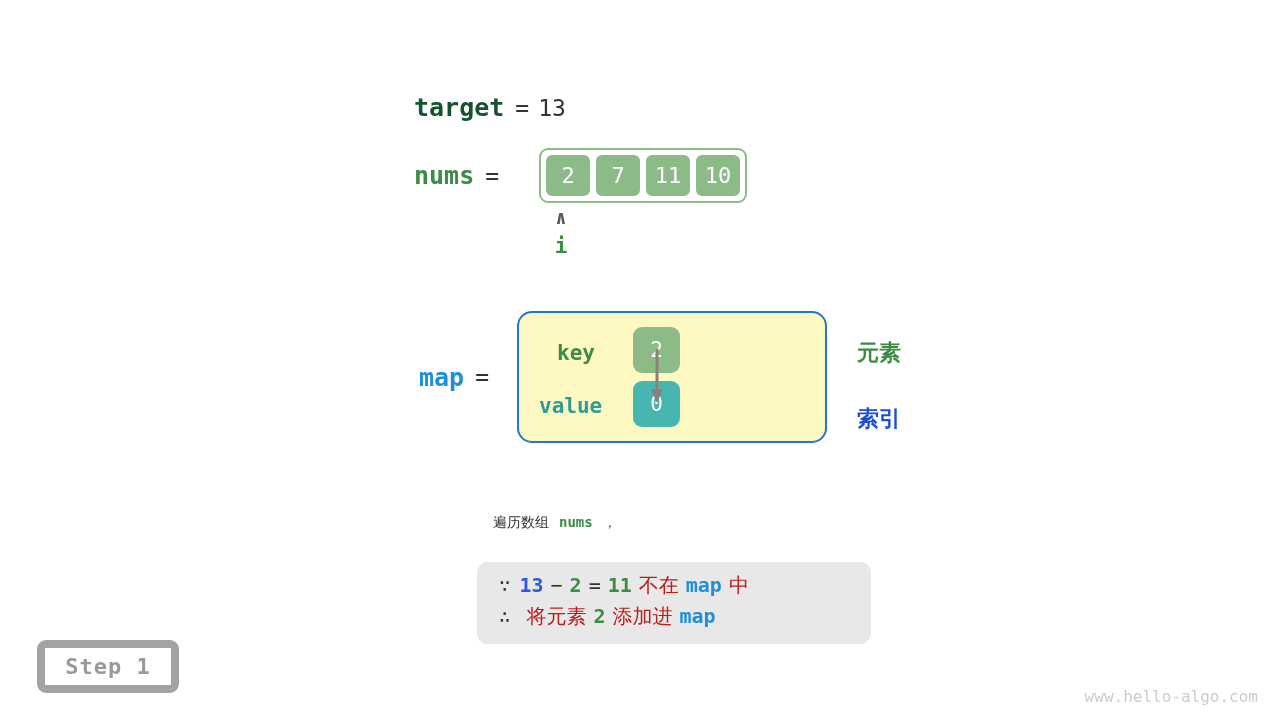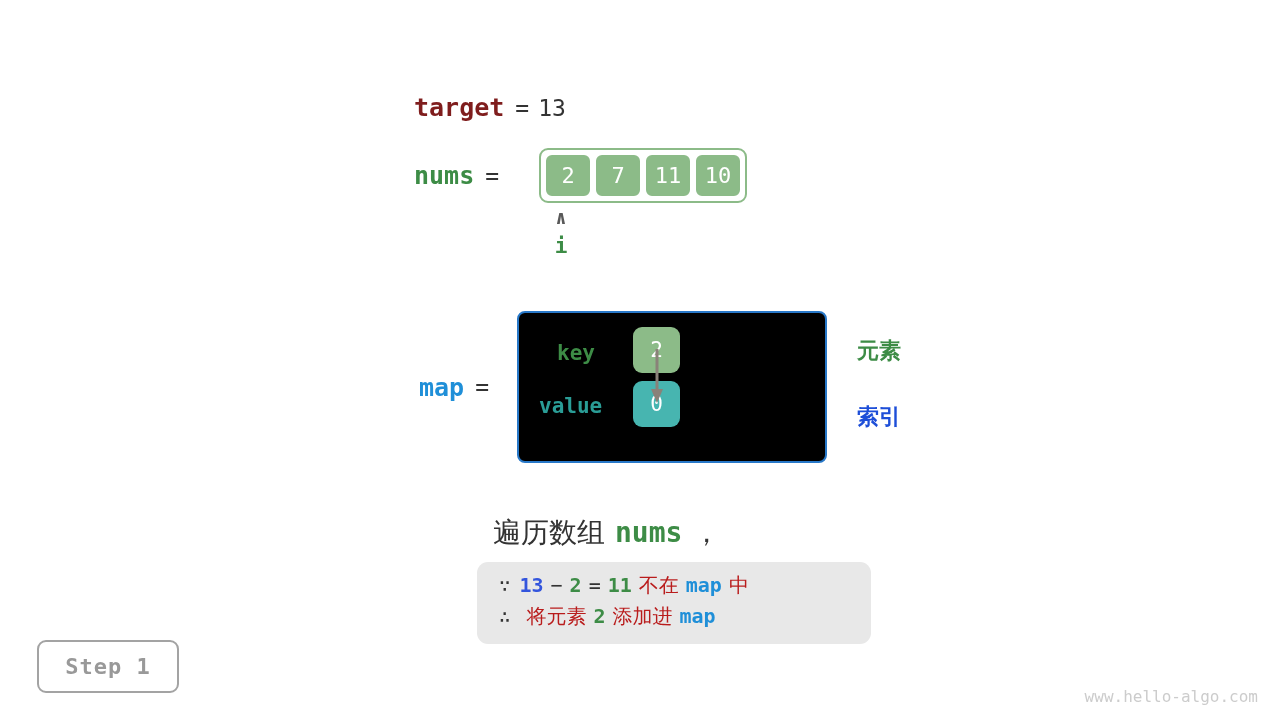--- a/index.html
+++ b/index.html
@@ -10,35 +10,35 @@
   body {
     width: 1280px;
     height: 720px;
     position: relative;
     overflow: hidden;
     font-family: "DejaVu Sans Mono", "Liberation Mono", monospace;
     -webkit-font-smoothing: antialiased;
   }
 
   .mono { font-family: "DejaVu Sans Mono", "Liberation Mono", monospace; }
-  .cjk  { font-family: Liberation Mono, monospace; }
+  .cjk  { font-family: Liberation Sans, sans-serif; }
 
   
   #target-row {
     position: absolute;
     left: 414px;
     top: 93px;
     display: flex;
     align-items: baseline;
     white-space: pre;
   }
   #target-row .varname {
     font-size: 25px;
     font-weight: bold;
-    color: #7f1d1d;
+    color: #14532d;
     letter-spacing: 0px;
   }
   #target-row .eq {
     font-size: 23px;
     color: #333333;
     margin: 0 9px 0 11px;
   }
   #target-row .val {
     font-size: 23px;
     color: #333333;
@@ -124,24 +124,24 @@
     color: #1f8fd8;
   }
   #map-row .eq {
     font-size: 23px;
     color: #333333;
     margin: 0 8px 0 11px;
   }
   #map-box {
     margin-left: 20px;
     width: 310px;
-    height: 152px;
-    background: #000000;
+    height: 132px;
+    background: #fef9c3;
     border: 2px solid #2878c8;
-    border-radius: 8px;
+    border-radius: 15px;
     position: relative;
     box-sizing: border-box;
   }
   .map-label {
     position: absolute;
     font-size: 21px;
     font-weight: bold;
     line-height: 1;
   }
   #key-label   { left: 38px; top: 30px;  color: #3d8c46; }
@@ -181,21 +181,21 @@
   #side-index   { left: 857px; top: 408px; color: #1d4ed8; }
 
   
   #narration {
     position: absolute;
     left: 493px;
     top: 514px;
     display: flex;
     align-items: baseline;
     white-space: pre;
-    font-size: 28px;
+    font-size: 14px;
     color: #333333;
   }
   #narration .kw {
     font-weight: bold;
     color: #3d8c46;
     font-family: "DejaVu Sans Mono", "Liberation Mono", monospace;
     margin: 0 10px;
   }
 
   
@@ -225,21 +225,21 @@
   .op      { color: #333333; margin: 0 7px; }
   .cjk-t   { color: #b91c1c; margin: 0 7px; font-family: "DejaVu Sans","Liberation Sans",sans-serif; }
 
   
   #step-badge {
     position: absolute;
     left: 37px;
     top: 640px;
     width: 142px;
     height: 53px;
-    border: 2px solid #a3a3a3;
+    border: 8px solid #a3a3a3;
     border-radius: 9px;
     display: flex;
     align-items: center;
     justify-content: center;
     box-sizing: border-box;
   }
   #step-badge span {
     font-size: 22px;
     font-weight: bold;
     color: #999999;

